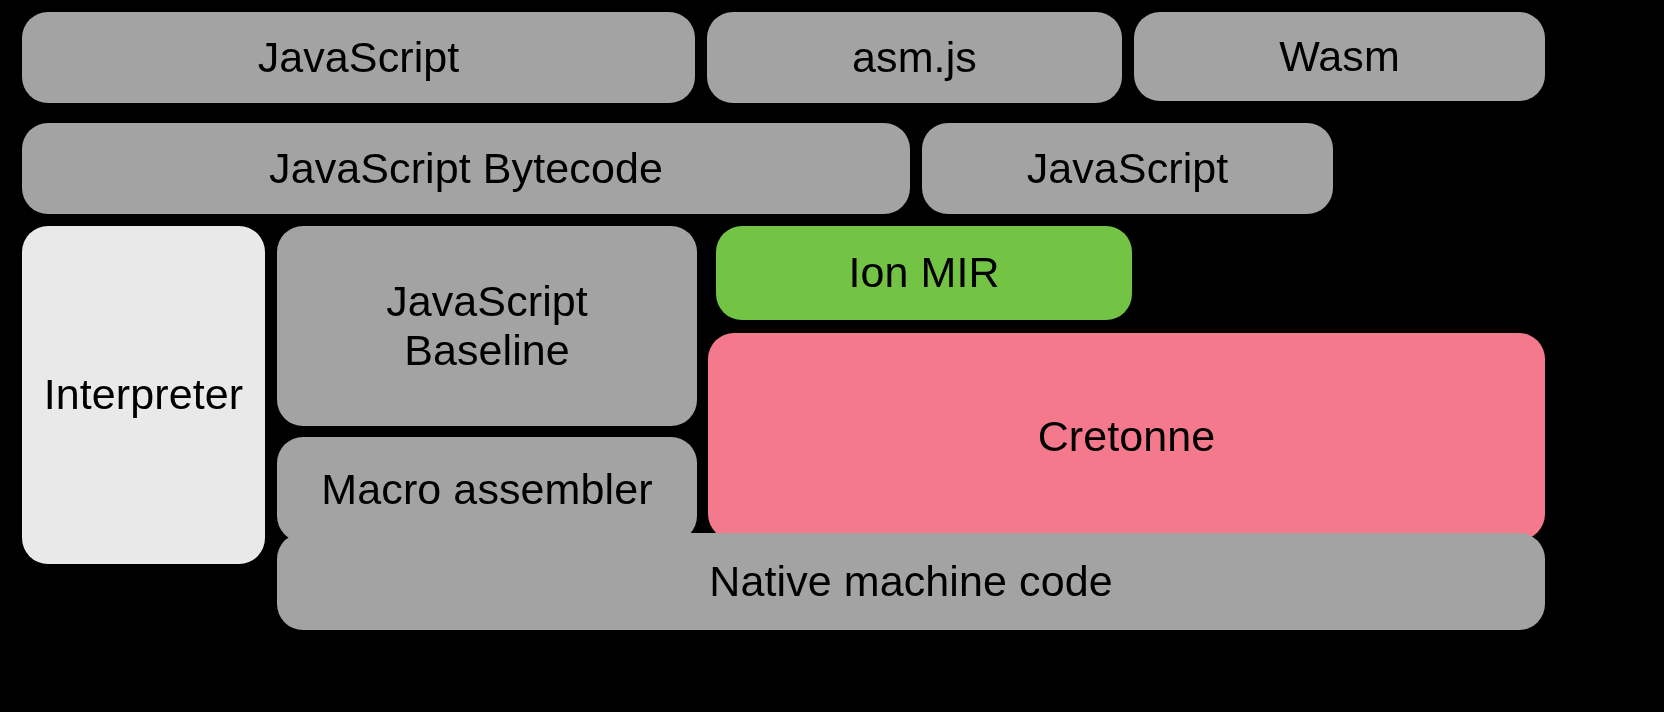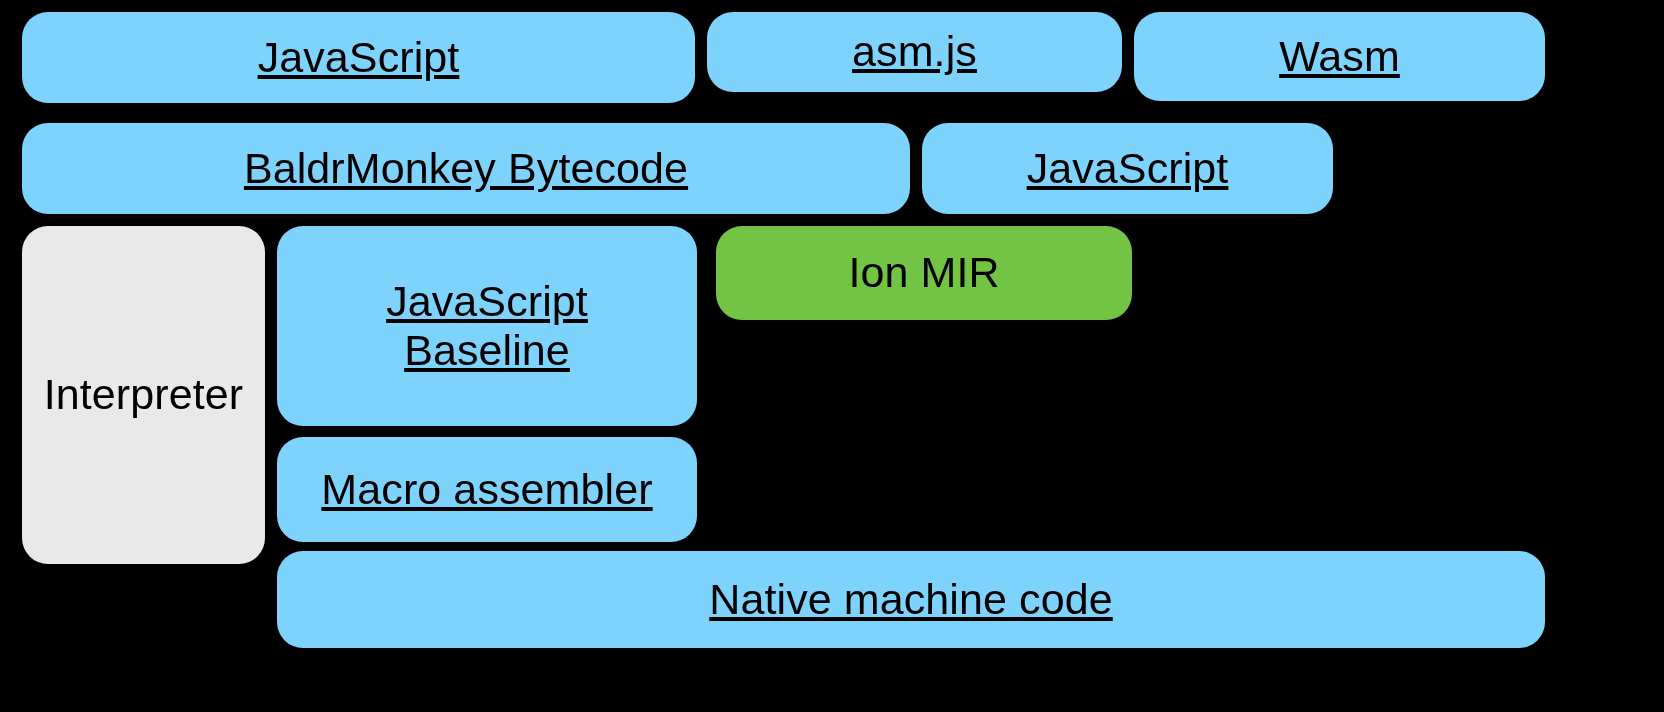--- a/index.html
+++ b/index.html
@@ -28,64 +28,65 @@
     border-radius: 26px;
     color: #000000;
     font-family: "Liberation Sans", sans-serif;
     font-size: 43px;
     line-height: 1.15;
     font-weight: 400;
     letter-spacing: 0.1px;
     white-space: pre-line;
     user-select: none;
   }
-  .box.white  { background: #7dd3fc; text-decoration: underline; }
+  .box.white  { background: #a3a3a3; }
   .box.gray   { background: #e9e9e9; }
   .box.green  { background: #73c445; }
   .box.pink   { background: #f4798c; }
 
   
   #b-javascript     { left:22px;   top:12px;  width:673px;  height:91px; }
-  #b-asmjs          { left:707px;  top:12px;  width:415px;  height:80px; }
+  #b-asmjs          { left:707px;  top:12px;  width:415px;  height:91px; }
   #b-wasm           { left:1134px; top:12px;  width:411px;  height:89px; }
 
   
   #b-js-bytecode    { left:22px;   top:123px; width:888px;  height:91px; }
   #b-baldrmonkey    { left:922px;  top:123px; width:411px;  height:91px; }
 
   
   #b-interpreter    { left:22px;   top:226px; width:243px;  height:338px; }
   #b-js-baseline    { left:277px;  top:226px; width:420px;  height:200px; }
   #b-macro-assembler{ left:277px;  top:437px; width:420px;  height:105px;  }
   #b-ion-mir        { left:708px;  top:226px; width:416px;  height:94px;margin-left:8px;  }
   #b-cretonne       { left:708px;  top:333px; width:837px;  height:207px; }
 
   
-  #b-native-code    { left:277px;  top:551px; width:1268px; height:97px; }
+  #b-native-code    { left:277px;  top:533px; width:1268px; height:97px; }
 </style>
 </head>
 <body>
 
 <div id="stage">
 
   <div class="box white" id="b-javascript">JavaScript</div>
 
   <div class="box white" id="b-asmjs">asm.js</div>
 
   <div class="box white" id="b-wasm">Wasm</div>
 
-  <div class="box white" id="b-js-bytecode">BaldrMonkey Bytecode</div>
+  <div class="box white" id="b-js-bytecode">JavaScript Bytecode</div>
 
   <div class="box white" id="b-baldrmonkey">JavaScript</div>
 
   <div class="box gray" id="b-interpreter">Interpreter</div>
 
   <div class="box white" id="b-js-baseline">JavaScript
 Baseline</div>
 
   <div class="box white" id="b-macro-assembler">Macro assembler</div>
 
   <div class="box green" id="b-ion-mir">Ion MIR</div>
 
+  <div class="box pink" id="b-cretonne">Cretonne</div>
 
   <div class="box white" id="b-native-code">Native machine code</div>
 
 </div>
 
 </body></html>

